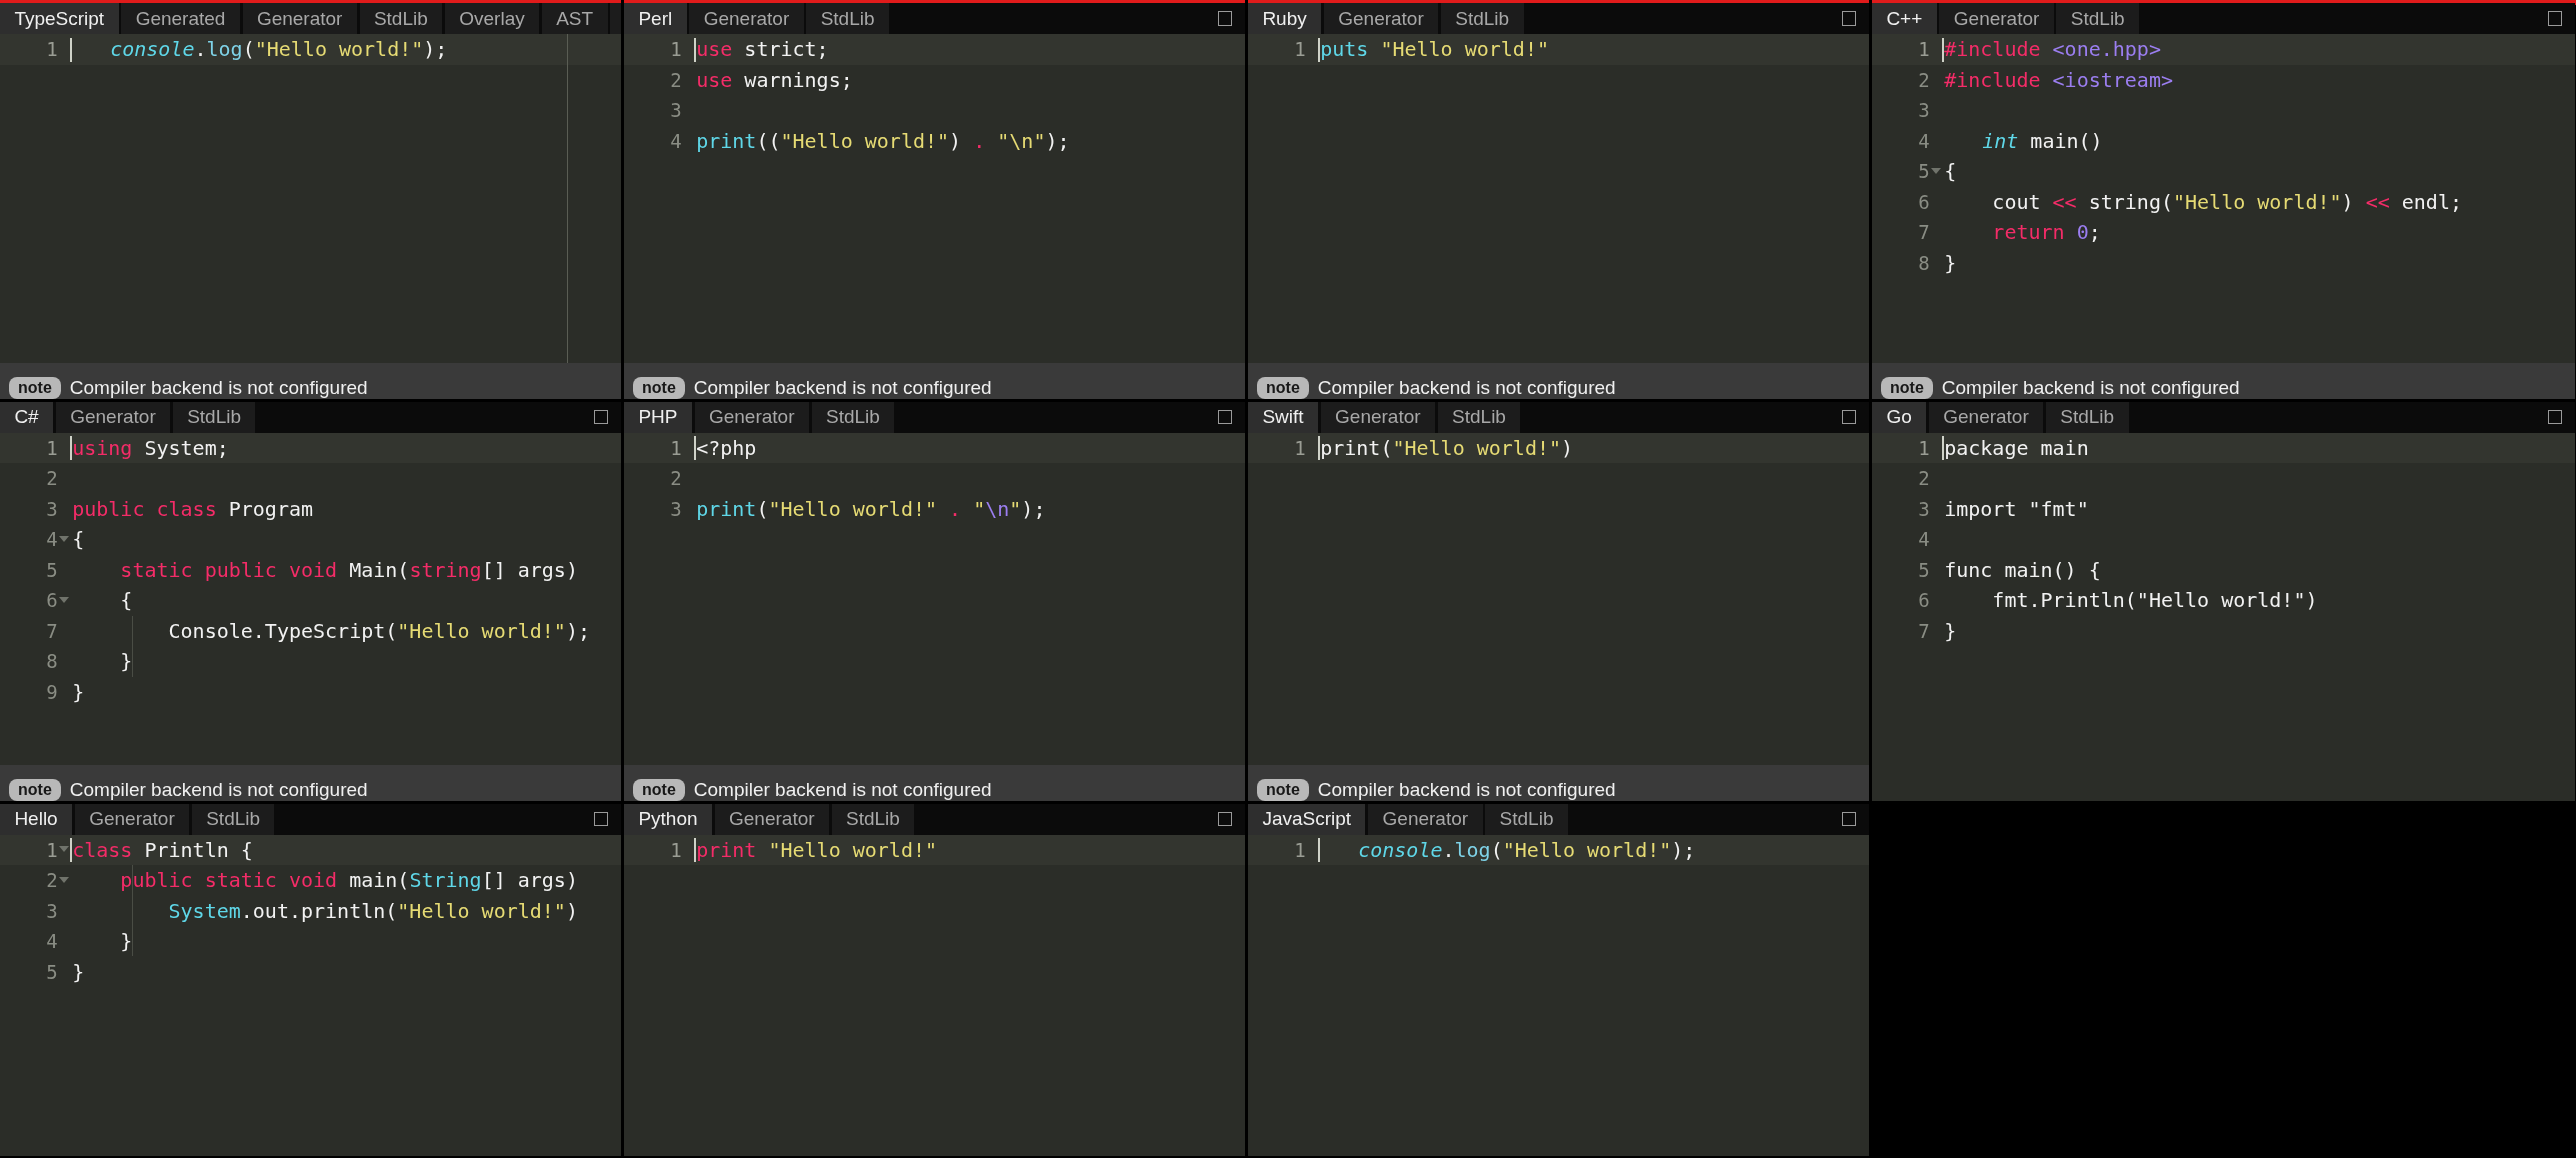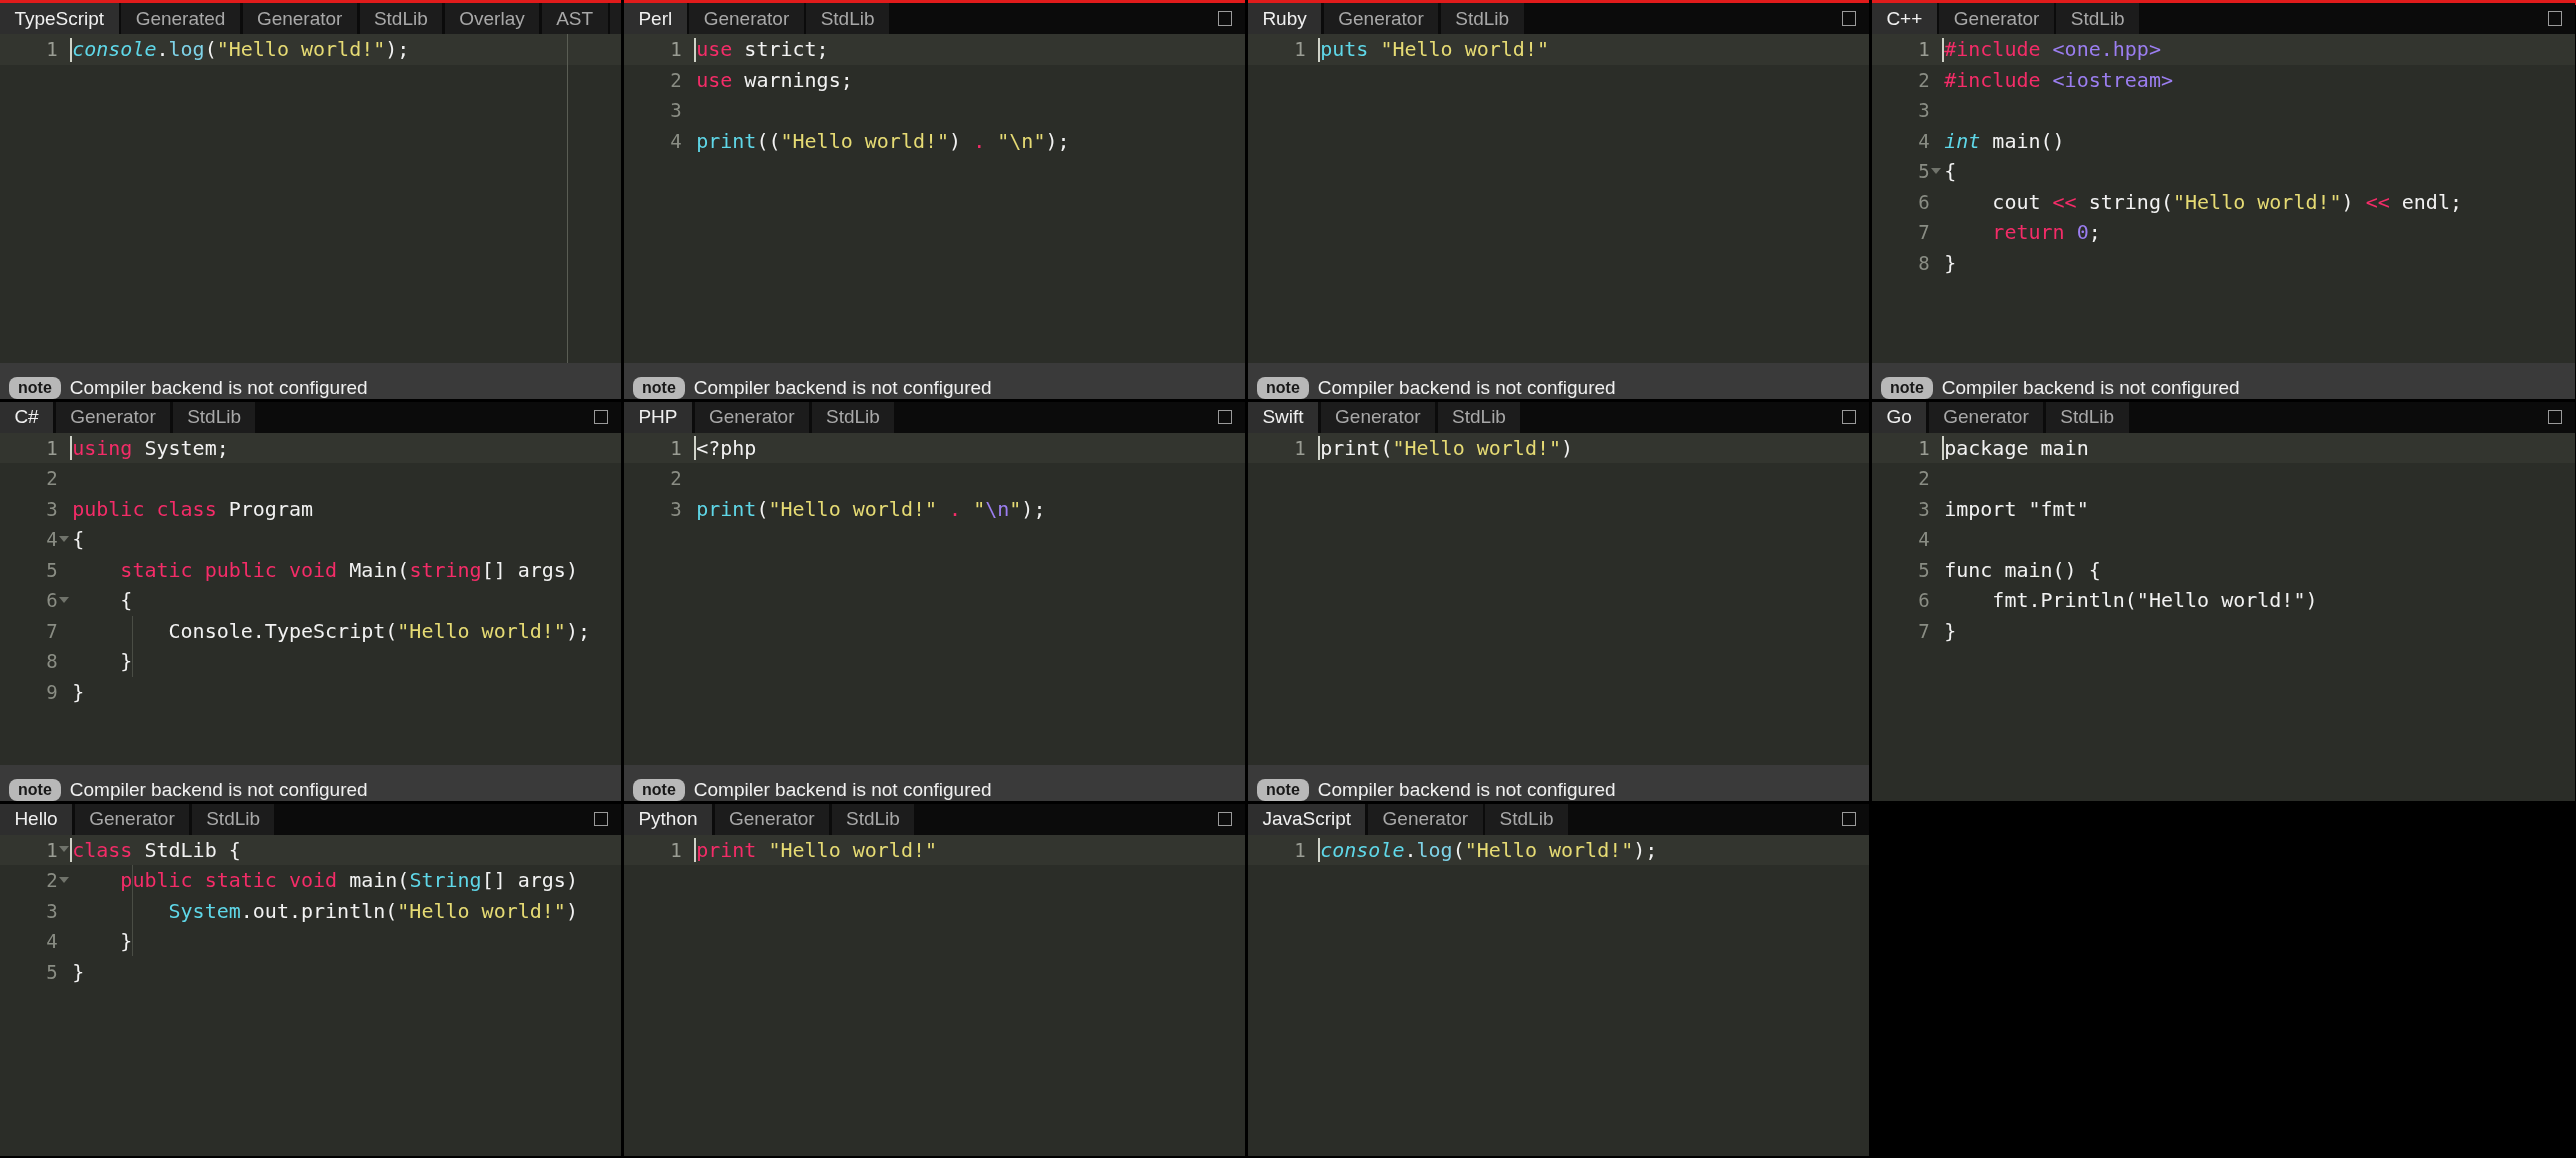--- a/index.html
+++ b/index.html
@@ -137,21 +137,21 @@
     background:#4a4d45;
     z-index:1;
   }
   .codelines { position:relative; z-index:2; }
 
   
   .t-kw      { color:#f42c68; }
   .t-str     { color:#e6db74; }
   .t-fn      { color:#5fd7e8; }
   .t-type    { color:#5fd7e8; }
-  .t-italic  { color:#5fd7e8; font-style:italic; }
+  .t-italic  { color:#5fd7e8; font-style:italic;margin-left:38px; }
   .t-prop    { color:#7fd3e8; }
   .t-num     { color:#9b7ef0; }
   .t-inc     { color:#9b7ef0; }
   .t-esc     { color:#9b7ef0; }
   .t-plain   { color:#f2f2f2; }
   .t-op      { color:#f42c68; }
 
   
   .statusbar {
     height:36px; min-height:36px;
@@ -471,21 +471,21 @@
           <div class="ln first">1<span class="fold"></span></div>
           <div class="ln">2<span class="fold"></span></div>
           <div class="ln">3</div>
           <div class="ln">4</div>
           <div class="ln">5</div>
         </div>
         <div class="code">
           <div class="curline-hl"></div>
           <div class="indentguide" style="left: 67px; top: 30.5px; height: 91px;"></div>
           <div class="codelines">
-            <div class="line"><span class="t-kw">class</span><span class="t-plain"> StdLib {</span></div>
+            <div class="line"><span class="t-kw">class</span><span class="t-plain"> Println {</span></div>
             <div class="line"><span class="t-plain">    </span><span class="t-kw">public</span><span class="t-plain"> </span><span class="t-kw">static</span><span class="t-plain"> </span><span class="t-kw">void</span><span class="t-plain"> main(</span><span class="t-type">String</span><span class="t-plain">[] args)</span></div>
             <div class="line"><span class="t-plain">        </span><span class="t-type">System</span><span class="t-plain">.out.println(</span><span class="t-str">"Hello world!"</span><span class="t-plain">)</span></div>
             <div class="line"><span class="t-plain">    }</span></div>
             <div class="line"><span class="t-plain">}</span></div>
           </div>
           <div class="caret"></div>
         </div>
       </div>
     </div>
     <div class="panel row3">

